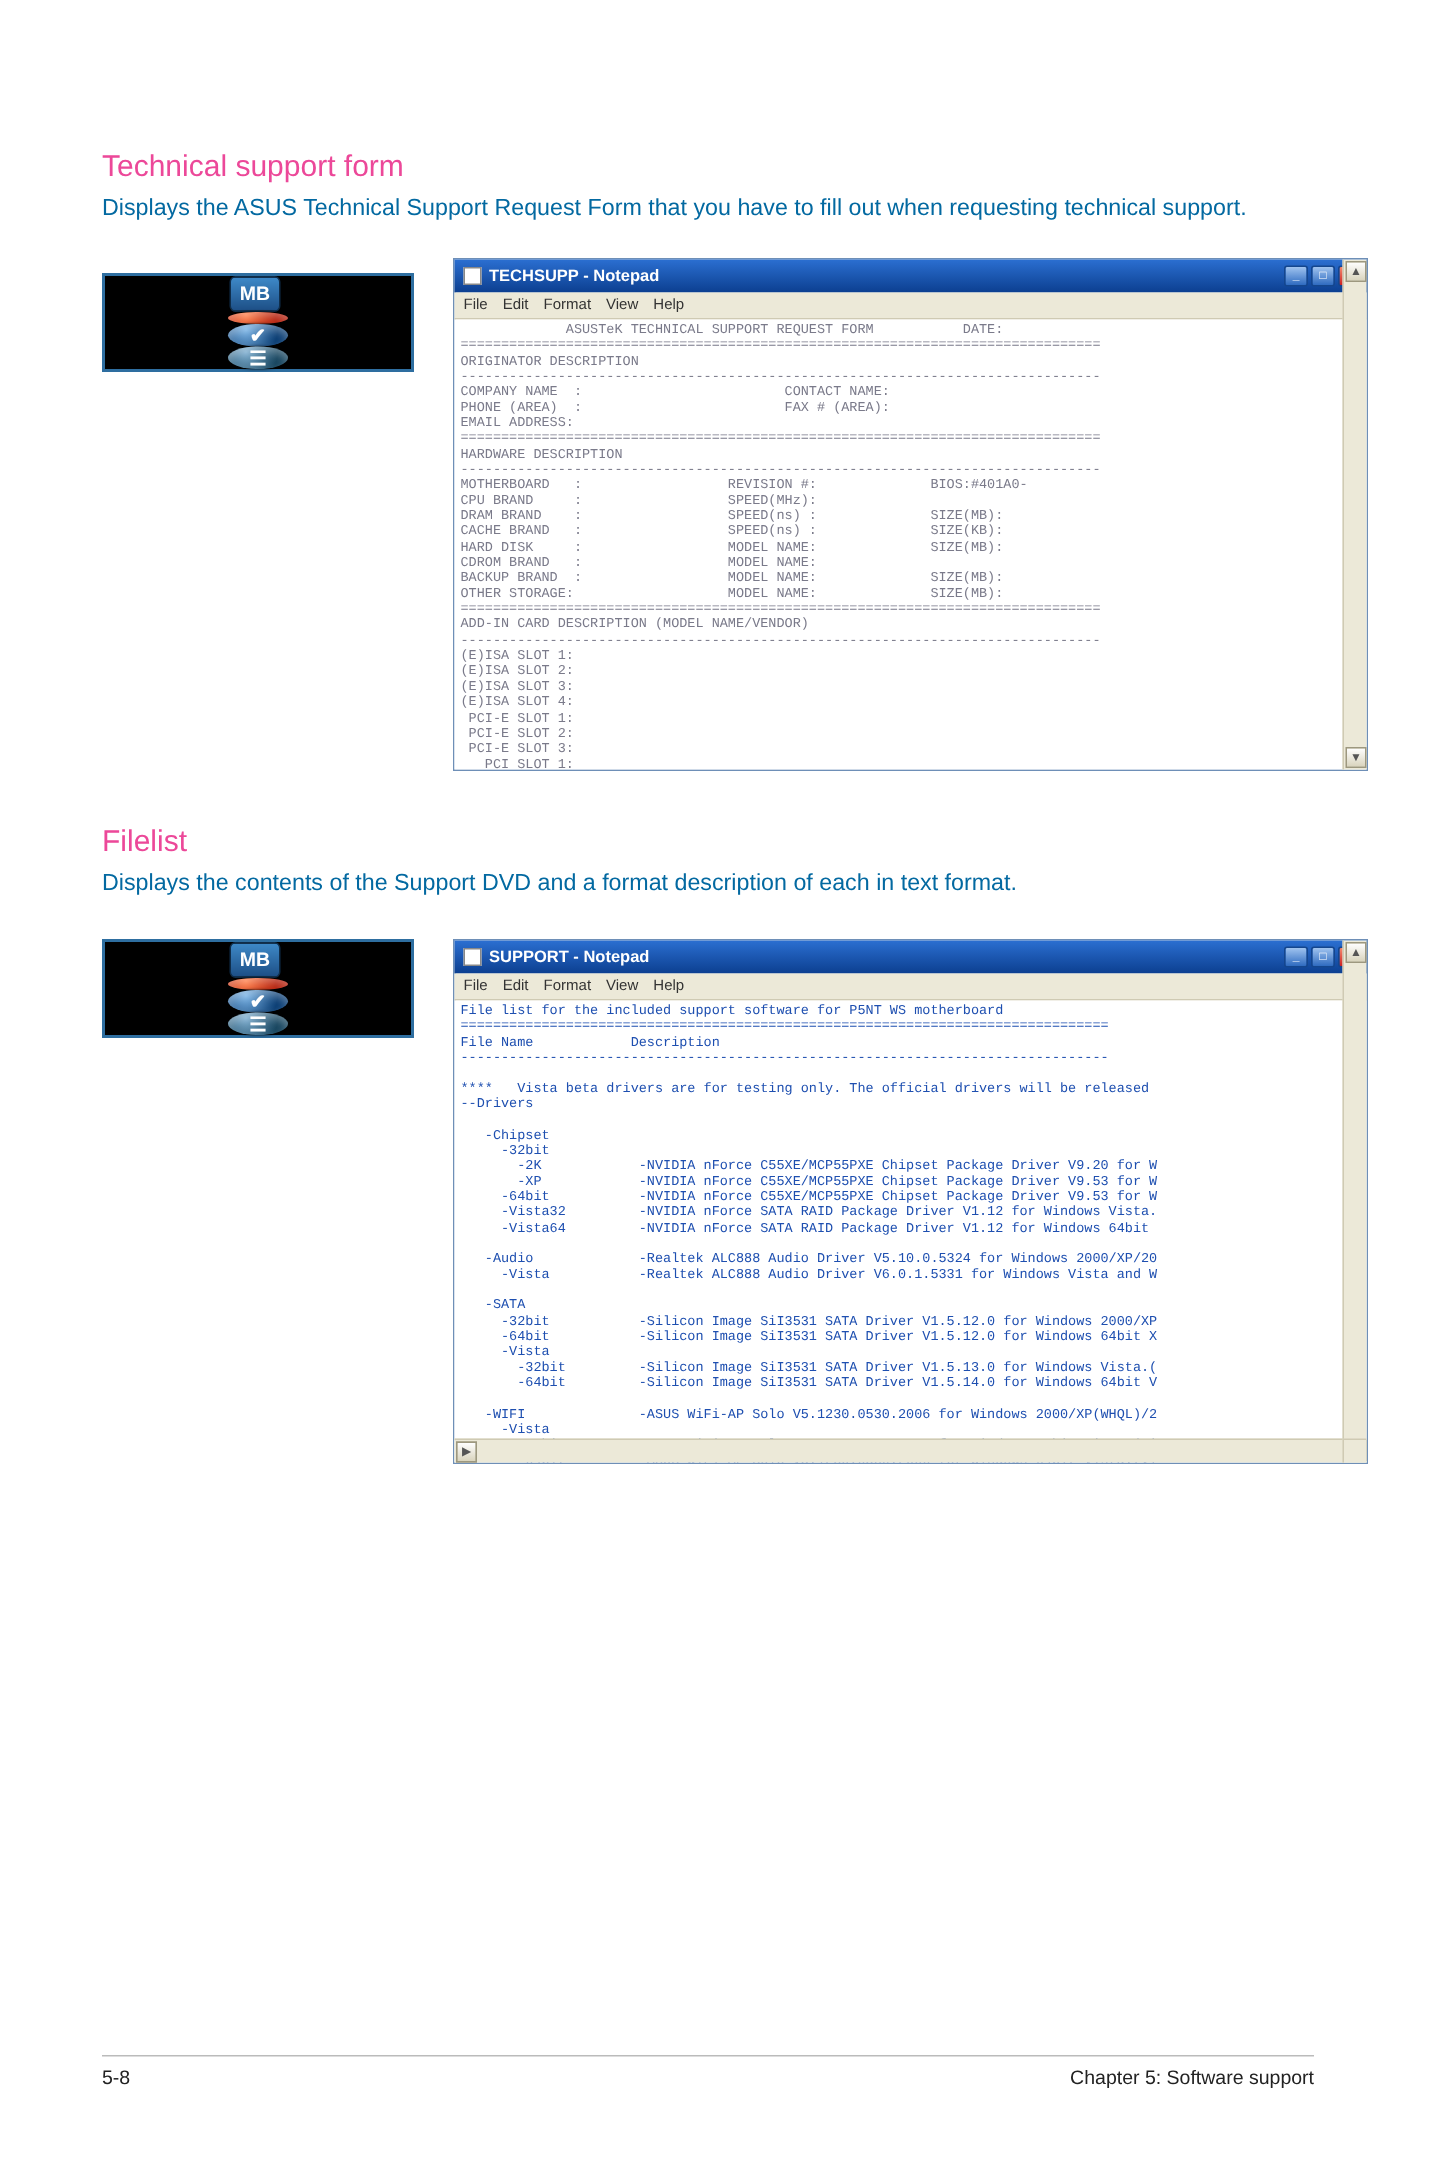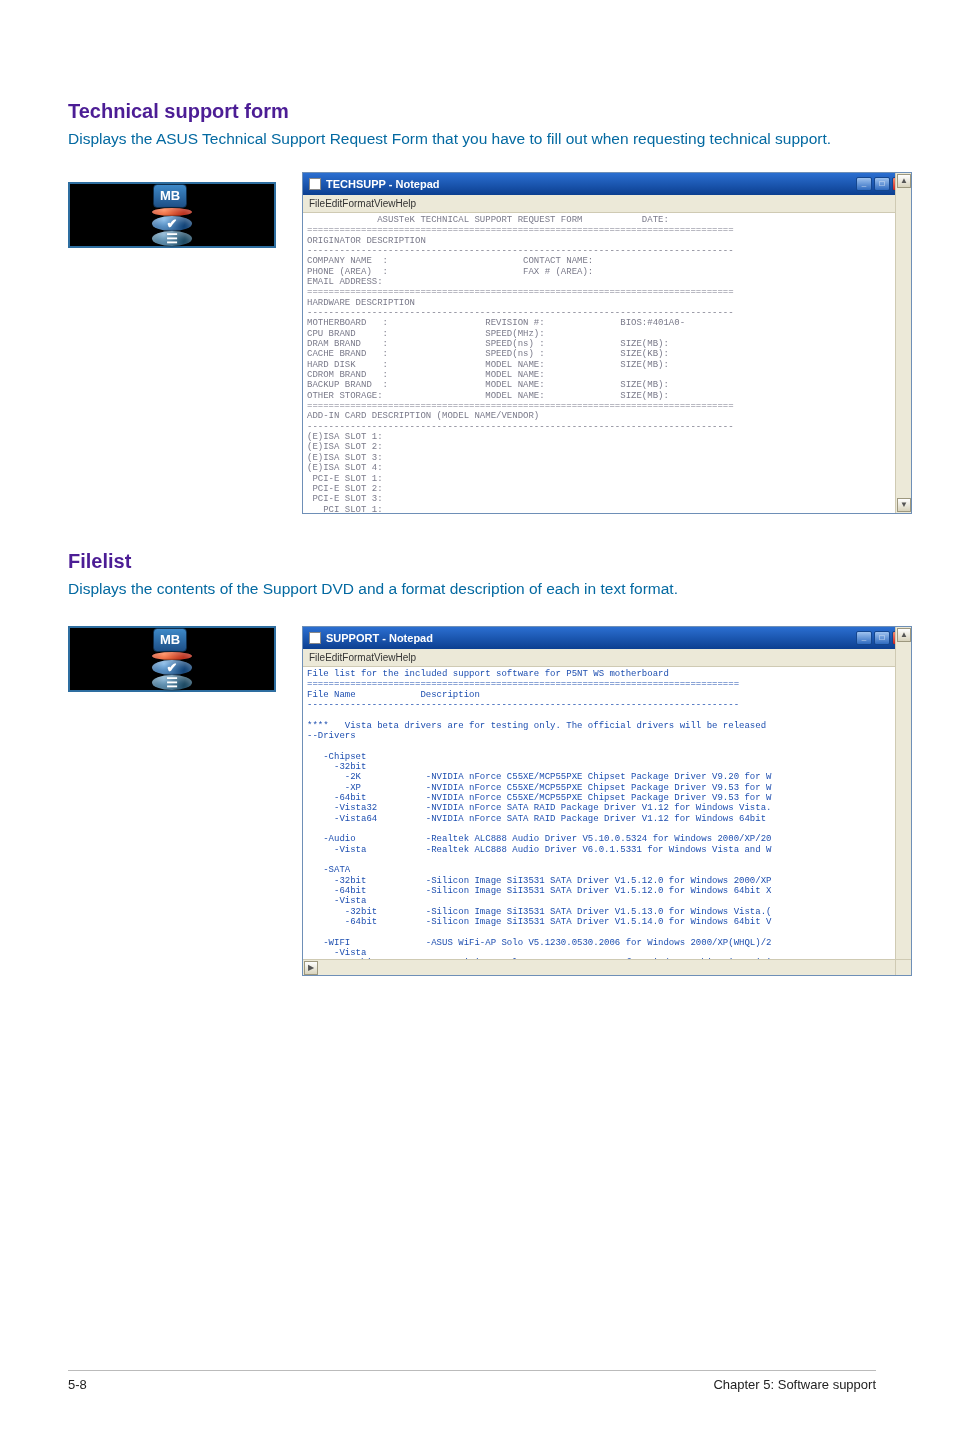--- a/index.html
+++ b/index.html
@@ -12,23 +12,23 @@
     height: 1438px;
     position: relative;
     font-size: 13px;
     color: #222;
   }
   .page {
     padding: 100px 68px 0 68px;
   }
   h2.section {
     font-size: 20px;
-    font-weight: bold;
+    font-weight: normal;
     margin: 0 0 6px 0;
-    color: #4c1d95;
+    color: #ec4899;
   }
   p.lead {
     font-size: 15.5px;
     line-height: 1.35;
     margin: 0 0 22px 0;
     color: #0369a1;
   }
   .screenshot-row {
     position: relative;
     margin-bottom: 28px;
@@ -102,21 +102,21 @@
     border-radius:2px;
     font-size:8px;color:#fff;text-align:center;line-height:12px;
   }
   .np-title .btn.close { background: linear-gradient(#f48a6f,#c22);}
   .np-menu {
     height:18px;
     background:#ece9d8;
     border-bottom:1px solid #cfcab3;
     font-size:10px;
     color:#333;
-    display:flex; align-items:center; 
+    display:flex; align-items:center; gap:10px;
     padding-left:6px;
   }
   .np-body {
     font-family: "Lucida Console","Courier New",monospace;
     font-size:9px;
     line-height:1.15;
     color:#7a7a8a;
     white-space:pre;
     padding:2px 2px 2px 4px;
     overflow:hidden;

